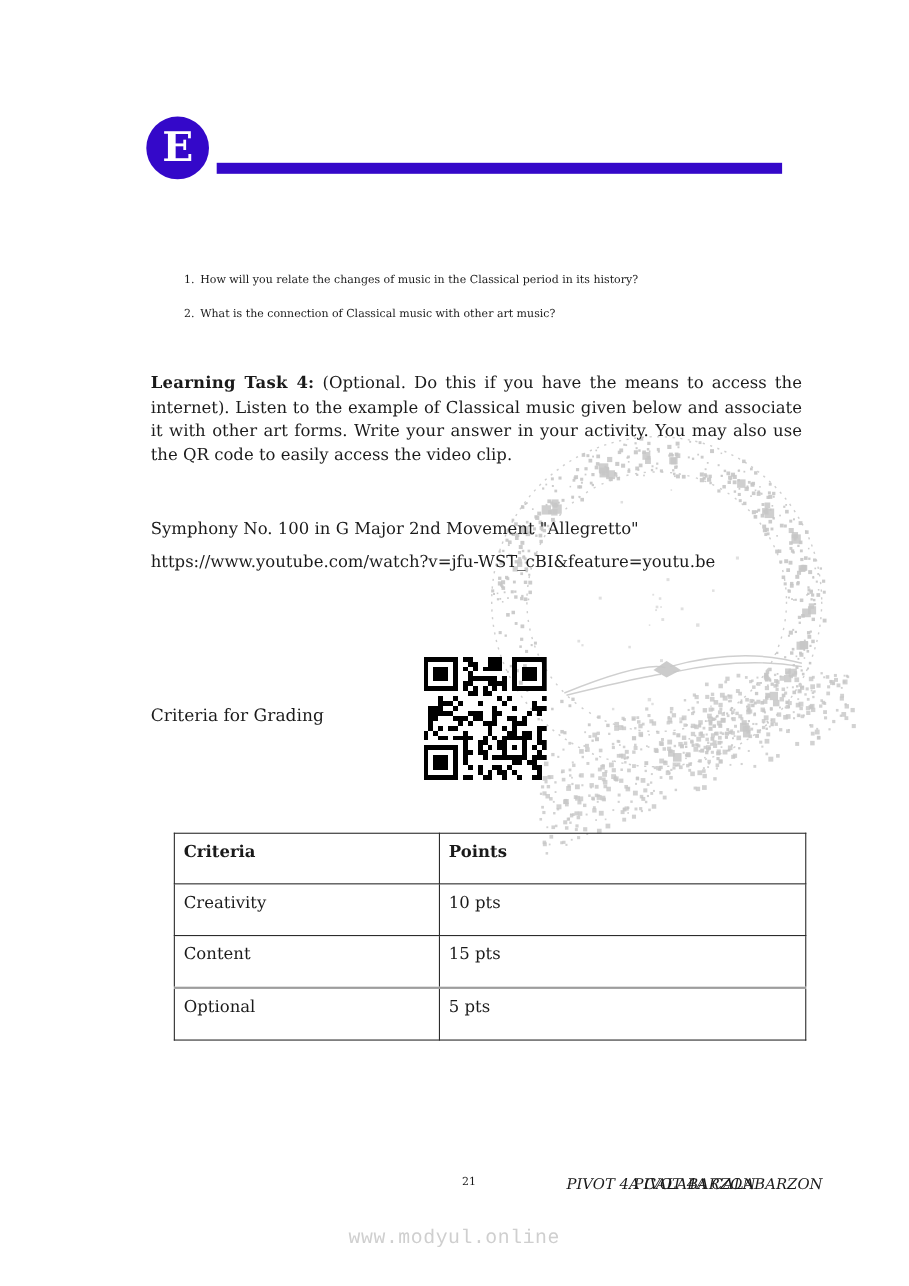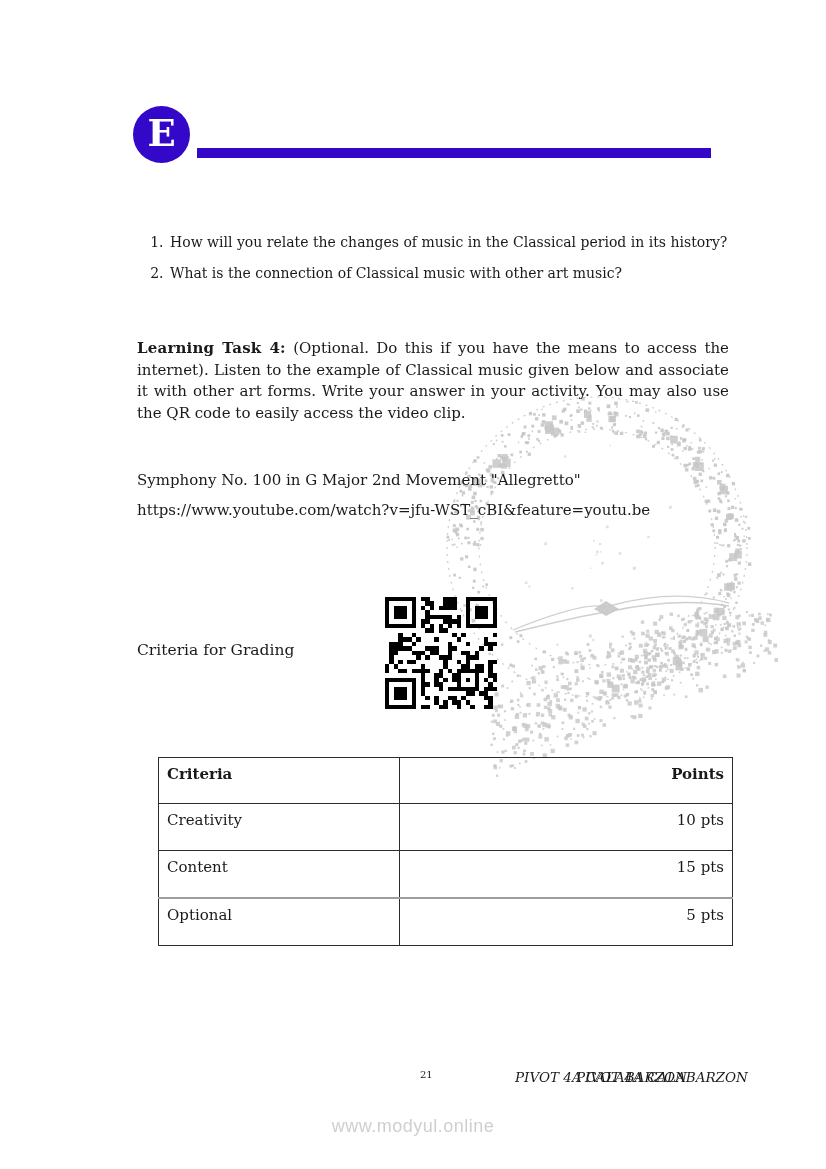--- a/index.html
+++ b/index.html
@@ -12,50 +12,50 @@
   .badge{
     left:133px;top:106px;width:57px;height:57px;border-radius:50%;
     background:var(--accent,#3408c9);display:flex;align-items:center;justify-content:center;
   }
   .badge span{color:#fff;font-weight:bold;font-size:37px;font-family:"DejaVu Serif",serif;transform:translateY(-2px);}
   .rule{left:197px;top:148px;width:514px;height:10px;background:var(--accent,#3408c9);}
   
   .para{left:137px;width:592px;font-size:15px;line-height:21.6px;text-align:justify;margin:0;}
   .para b{letter-spacing:.2px;}
   #task3-para{top:176px;}
-  #task3-list{top:228px;left:137px;width:592px;margin:4px;padding-left:27px;font-size:14px;line-height:21.6px;}
+  #task3-list{top:228px;left:137px;width:592px;margin:16px;padding-left:27px;font-size:10px;line-height:21.6px;}
   #task3-list li{text-align:justify;margin-bottom:9px;padding-left:2px;}
   #task4-para{top:338px;}
   .plain-line{left:137px;font-size:15px;white-space:nowrap;margin-top:10px;}
   #song-line{top:461px;}
   #url-line{top:491px;}
   
   #qr-box{left:385px;top:597px;width:112px;height:112px;}
   #qr-box svg{display:block;shape-rendering:crispEdges;}
   
   #criteria-heading{left:137px;top:641px;font-size:15.5px;font-weight:normal;}
   
   #grading-table{left:158px;top:757px;width:540px;border-collapse:collapse;table-layout:fixed;font-size:15px;}
   #grading-table th,#grading-table td{
     border:1.6px solid #2c2c2c;vertical-align:top;padding:7px 8px 0 8px;margin-left:11px;
   }
   #grading-table th{font-weight:bold;text-align:center;height:38px;}
   #grading-table td{height:39px;}
   #grading-table .col-criteria{width:224px;text-align:left;}
-  #grading-table .col-points{width:316px;text-align:right;}
+  #grading-table .col-points{width:316px;text-align:left;}
   #grading-table tr.row-neatness td{border-top:2.4px solid #9d9d9d;}
   
   #stamp{left:435px;top:385px;width:360px;height:410px;pointer-events:none;}
   
   #page-number{left:420px;top:1069px;font-size:10px;}
   .imprint{top:1069px;font-size:13.5px;font-style:italic;white-space:nowrap;}
   #imprint-1{left:515px;}
   #imprint-2{left:576px;}
   #site-watermark{left:0;top:1116px;width:826px;text-align:center;
-    font-family:Liberation Sans, sans-serif;font-size:18px;color:var(--wm,#cfcfcf);letter-spacing:.5px;}
+    font-family:Liberation Mono, monospace;font-size:18px;color:var(--wm,#cfcfcf);letter-spacing:.5px;}
 </style>
 </head>
 <body>
 
 <div class="page">
 
   <svg id="stamp" class="abs" viewBox="0 0 360 410" xmlns="http://www.w3.org/2000/svg" aria-hidden="true">
     <g id="stamp-static" fill="none" stroke="#c7c7c7" stroke-width="1.3" opacity="0.85">
       <circle cx="162" cy="162" r="150" stroke-dasharray="2 5"></circle>
       <circle cx="162" cy="162" r="118" stroke-dasharray="2 6"></circle>

